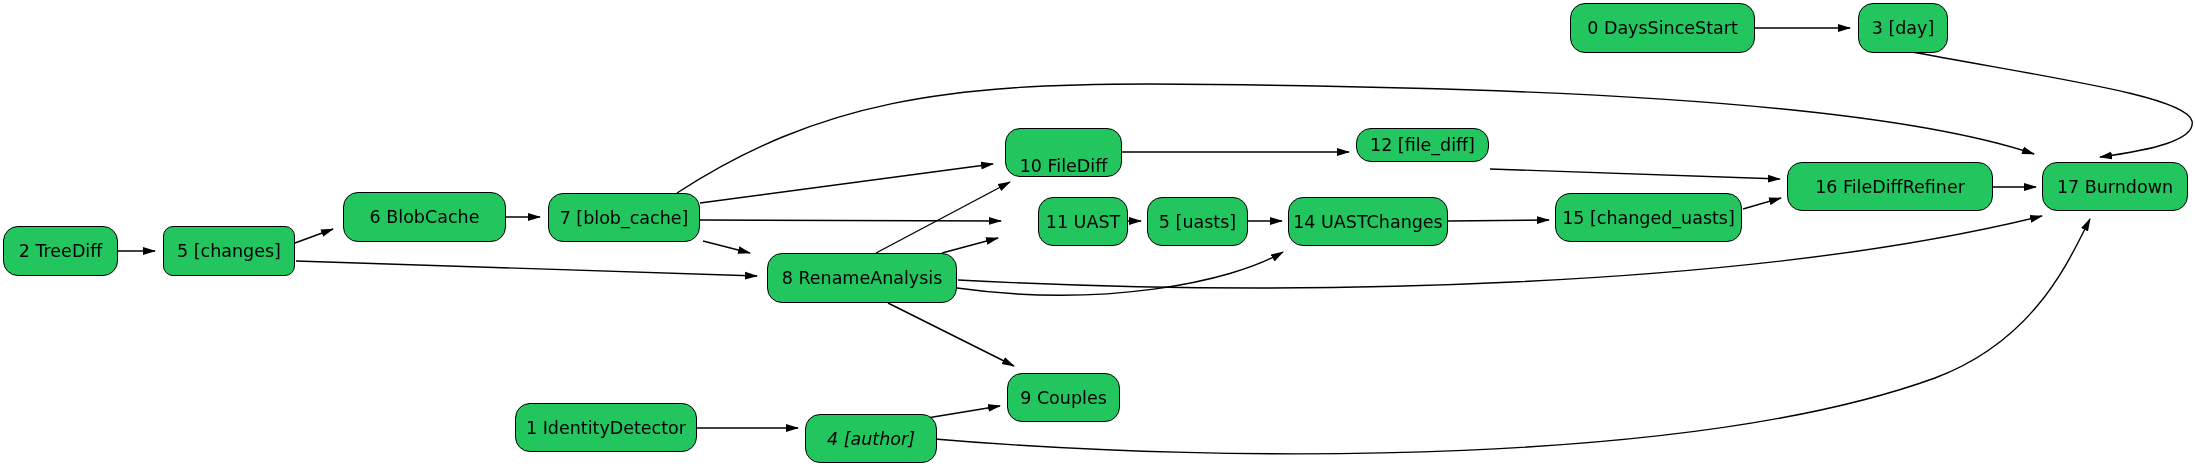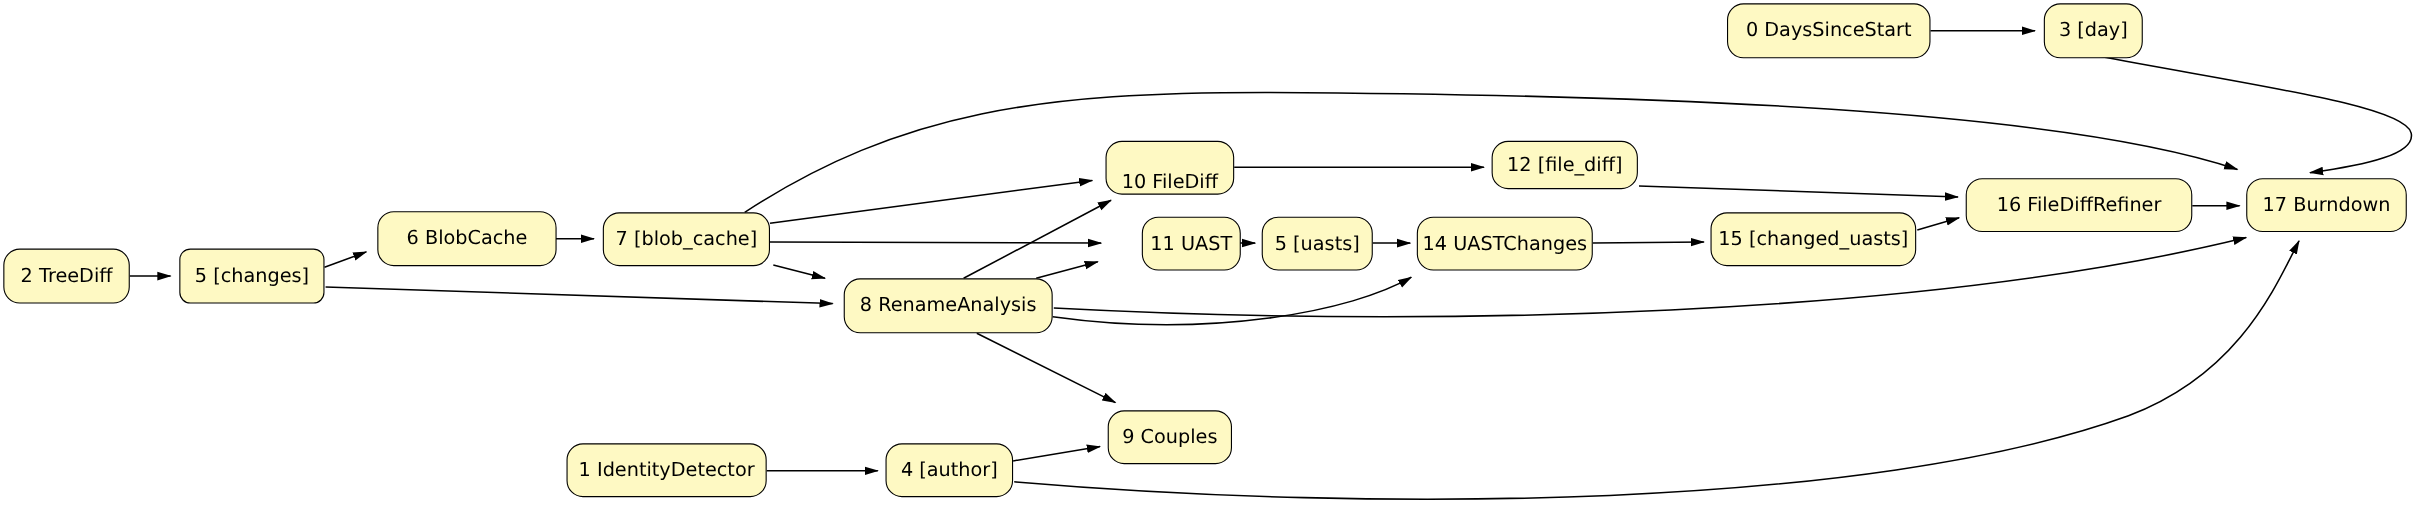--- a/index.html
+++ b/index.html
@@ -10,21 +10,21 @@
     font-family:"DejaVu Sans","Liberation Sans",sans-serif;
     overflow:hidden;
   }
   .edges{position:absolute;left:0;top:0;width:2195px;height:464px;}
   .edges path{stroke:#000000;stroke-width:1.4;fill:none;}
   .node{
     position:absolute;
     box-sizing:border-box;
     border:1.6px solid #000000;
     border-radius:15px;
-    background:#fef9c3;
+    background:#22c55e;
     display:flex;align-items:center;justify-content:center;
     font-size:17.5px;color:#000000;
     white-space:nowrap;
   }
 </style>
 </head>
 <body>
 
 <div class="canvas">
 
@@ -66,21 +66,21 @@
     </div>
   <div class="node" style="left:515px;top:403px;width:182px;height:49px;">
       <span>1 IdentityDetector</span>
     </div>
   <div class="node" style="left:3px;top:226px;width:115px;height:50px;">
       <span>2 TreeDiff</span>
     </div>
   <div class="node" style="left:1858px;top:3px;width:90px;height:50px;">
       <span>3 [day]</span>
     </div>
-  <div class="node" style="left:805px;top:403px;width:116px;height:49px;">
+  <div class="node" style="left:805px;top:414px;width:132px;height:49px;font-style:italic;">
       <span>4 [author]</span>
     </div>
   <div class="node" style="left:163px;top:226px;width:132px;height:50px;border-radius:10px;">
       <span>5 [changes]</span>
     </div>
   <div class="node" style="left:343px;top:192px;width:163px;height:50px;">
       <span>6 BlobCache</span>
     </div>
   <div class="node" style="left:548px;top:193px;width:152px;height:49px;">
       <span>7 [blob_cache]</span>
@@ -90,21 +90,21 @@
     </div>
   <div class="node" style="left:1007px;top:373px;width:113px;height:49px;align-items:center;">
       <span>9 Couples</span>
     </div>
   <div class="node" style="left:1005px;top:128px;width:117px;height:49px;align-items:flex-end;">
       <span>10 FileDiff</span>
     </div>
   <div class="node" style="left:1010px;top:197px;width:90px;height:49px;margin-left:28px;">
       <span>11 UAST</span>
     </div>
-  <div class="node" style="left:1356px;top:128px;width:133px;height:44px;">
+  <div class="node" style="left:1356px;top:128px;width:133px;height:34px;">
       <span>12 [file_diff]</span>
     </div>
   <div class="node" style="left:1147px;top:197px;width:101px;height:49px;">
       <span>5 [uasts]</span>
     </div>
   <div class="node" style="left:1288px;top:197px;width:160px;height:49px;">
       <span>14 UASTChanges</span>
     </div>
   <div class="node" style="left:1555px;top:193px;width:187px;height:49px;">
       <span>15 [changed_uasts]</span>

